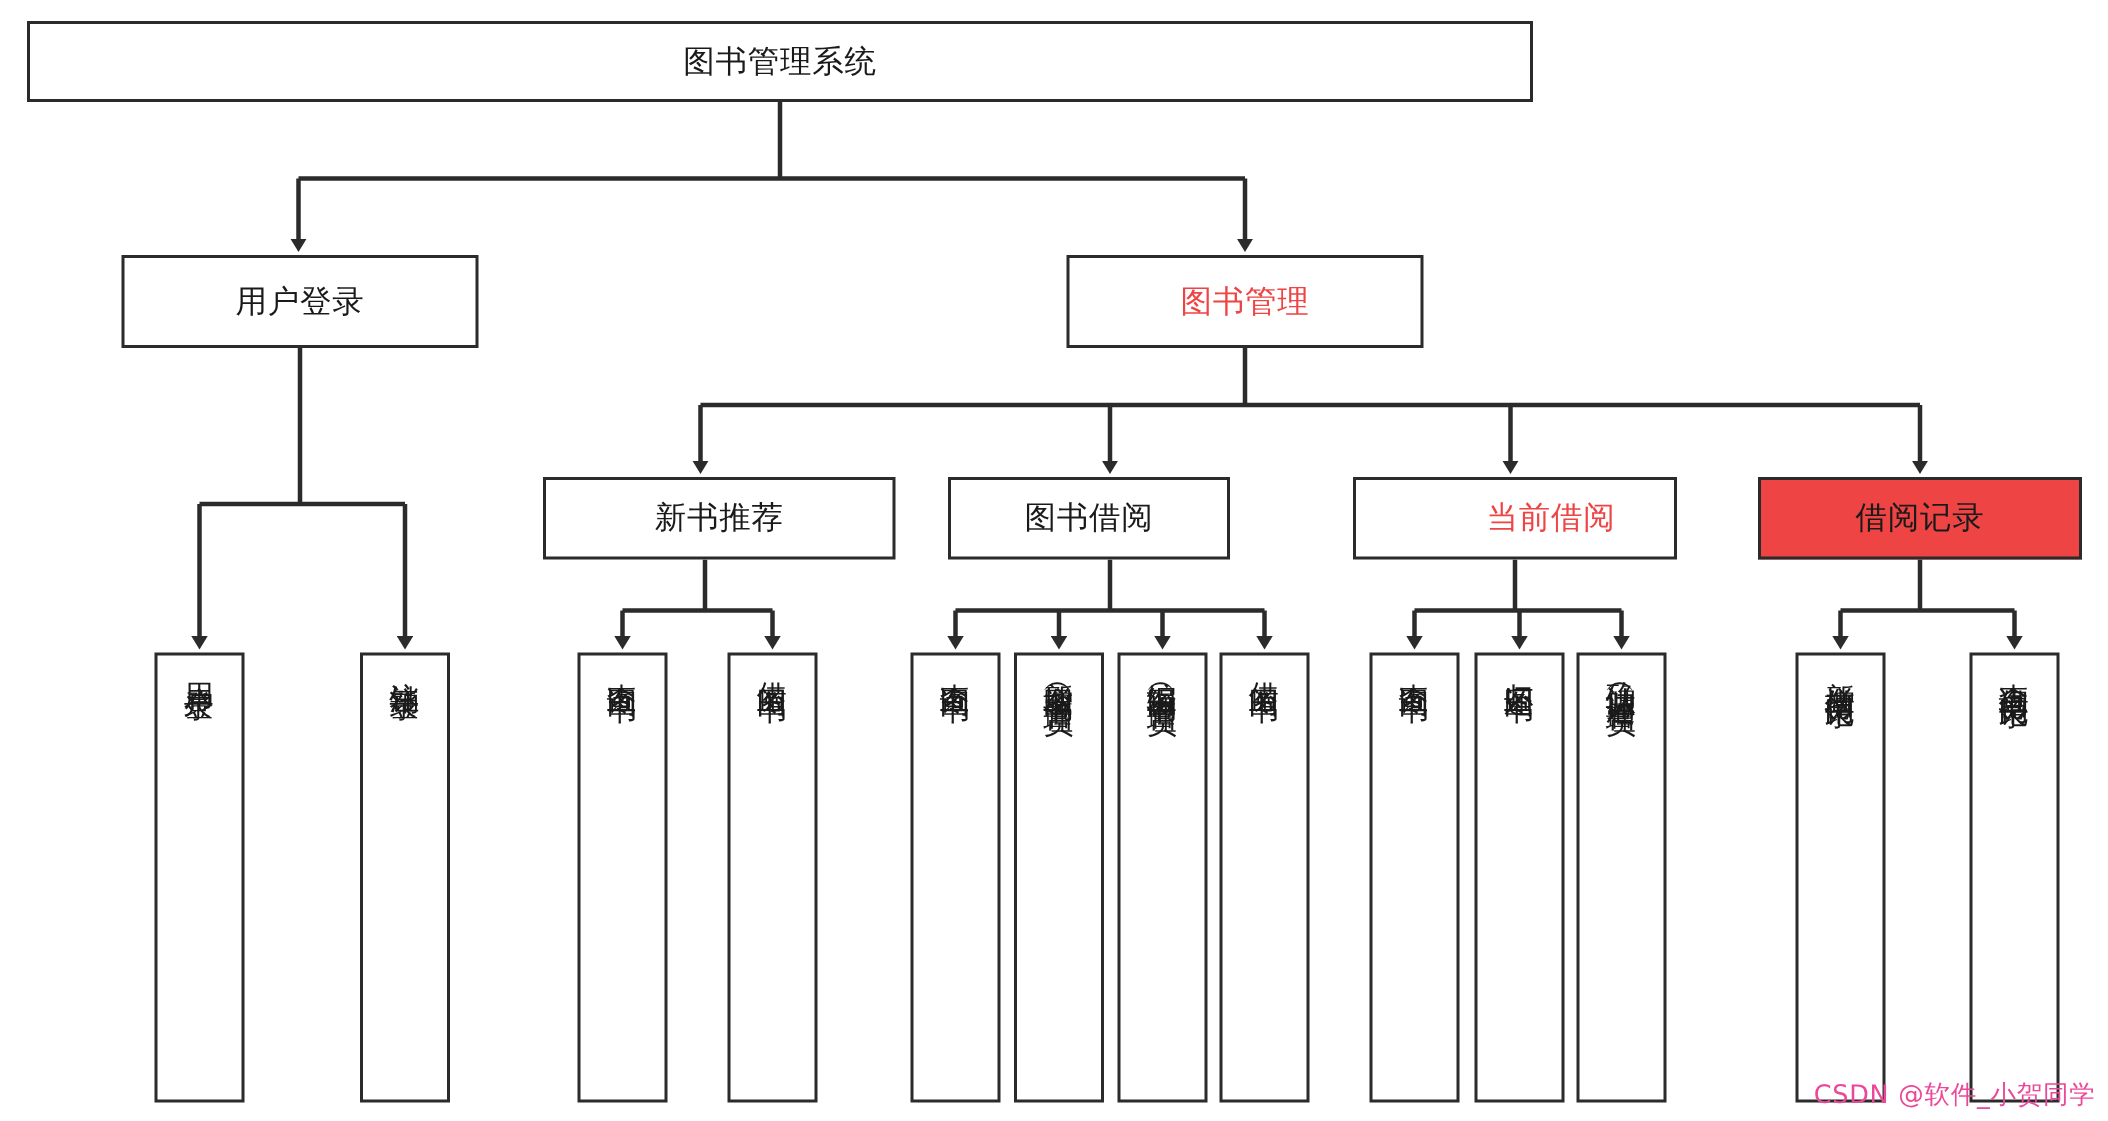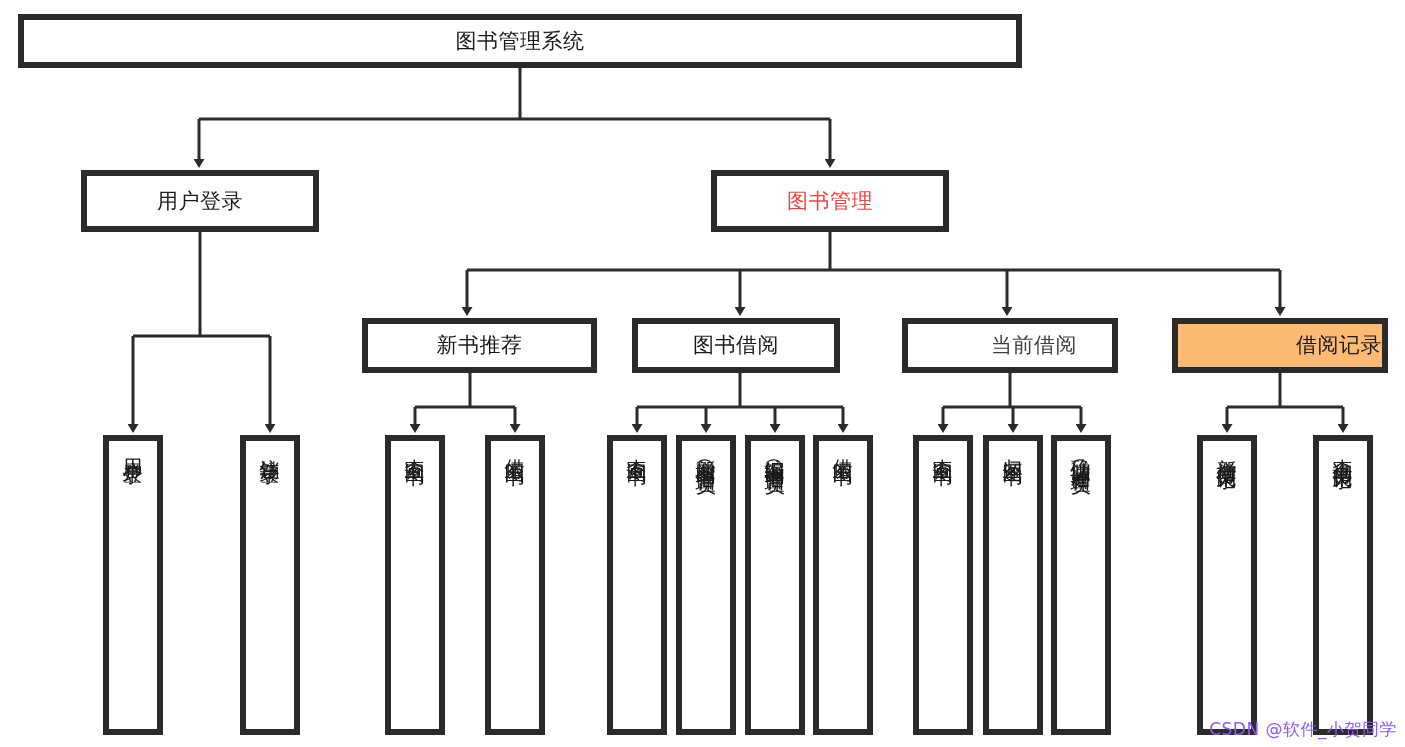--- a/index.html
+++ b/index.html
@@ -22,21 +22,21 @@
     left: 0;
     top: 0;
     width: 1405px;
     height: 747px;
     pointer-events: none;
   }
   .node {
     position: absolute;
     box-sizing: border-box;
     background: #ffffff;
-    border: 6px solid #0369a1;
+    border: 2px solid #0369a1;
     display: flex;
     align-items: center;
     justify-content: center;
   }
   .node-label {
     color: #1a1a1a;
     line-height: 1.06;
     text-align: center;
     white-space: nowrap;
   }
@@ -133,27 +133,27 @@
   <div class="node horiz" style="left: 81px; top: 170px; width: 238px; height: 62px; border-color: rgb(43, 43, 43); background: rgb(255, 255, 255);">
     <span class="node-label" style="color: rgb(26, 26, 26);">用户登录</span>
   </div>
   <div class="node horiz" style="left: 711px; top: 170px; width: 238px; height: 62px; border-color: rgb(43, 43, 43); background: rgb(255, 255, 255);">
     <span class="node-label" style="color: #ef4444;">图书管理</span>
   </div>
 
   <div class="node horiz" style="left: 362px; top: 318px; width: 235px; height: 55px; border-color: rgb(43, 43, 43); background: rgb(255, 255, 255);">
     <span class="node-label" style="color: rgb(26, 26, 26);">新书推荐</span>
   </div>
-  <div class="node horiz" style="left: 632px; top: 318px; width: 208px; height: 55px; border-color: rgb(43, 43, 43); background: rgb(255, 255, 255);">
+  <div class="node horiz" style="left: 632px; top: 318px; width: 188px; height: 55px; border-color: rgb(43, 43, 43); background: rgb(255, 255, 255);">
     <span class="node-label" style="color: rgb(26, 26, 26);">图书借阅</span>
   </div>
   <div class="node horiz" style="left: 902px; top: 318px; width: 216px; height: 55px; border-color: rgb(43, 43, 43); background: rgb(255, 255, 255);">
-    <span class="node-label" style="color: #404040; margin-left: 48px;">当前借阅</span>
+    <span class="node-label" style="color: #ef4444; margin-left: 48px;">当前借阅</span>
   </div>
-  <div class="node horiz" style="left: 1172px; top: 318px; width: 216px; height: 55px; border-color: rgb(43, 43, 43); background: #fdba74; justify-content: flex-end;">
+  <div class="node horiz" style="left: 1172px; top: 318px; width: 216px; height: 55px; border-color: rgb(43, 43, 43); background: #ef4444;">
     <span class="node-label" style="color: rgb(26, 26, 26);">借阅记录</span>
   </div>
 
   <div class="node leaf" style="left: 103px; top: 435px; width: 60px; height: 300px; border-color: rgb(43, 43, 43); background: rgb(255, 255, 255);">
     <span class="node-label" style="color: rgb(26, 26, 26);">用户登录</span>
   </div>
   <div class="node leaf" style="left: 240px; top: 435px; width: 60px; height: 300px; border-color: rgb(43, 43, 43); background: rgb(255, 255, 255);">
     <span class="node-label" style="color: rgb(26, 26, 26);">注销登录</span>
   </div>
   <div class="node leaf" style="left: 385px; top: 435px; width: 60px; height: 300px; border-color: rgb(43, 43, 43); background: rgb(255, 255, 255);">
@@ -183,15 +183,15 @@
   <div class="node leaf" style="left: 1051px; top: 435px; width: 60px; height: 300px; border-color: rgb(43, 43, 43); background: rgb(255, 255, 255);">
     <span class="node-label" style="color: rgb(26, 26, 26);">确认归还（管理员）</span>
   </div>
   <div class="node leaf" style="left: 1197px; top: 435px; width: 60px; height: 300px; border-color: rgb(43, 43, 43); background: rgb(255, 255, 255);">
     <span class="node-label" style="color: rgb(26, 26, 26);">新增借阅记录</span>
   </div>
   <div class="node leaf" style="left: 1313px; top: 435px; width: 60px; height: 300px; border-color: rgb(43, 43, 43); background: rgb(255, 255, 255);">
     <span class="node-label" style="color: rgb(26, 26, 26);">查询借阅记录</span>
   </div>
 
-  <div class="watermark" style="color: #8b5cf6;">CSDN @软件_小贺同学</div>
+  <div class="watermark" style="color: #ec4899;">CSDN @软件_小贺同学</div>
 
 </div>
 
 </body></html>

